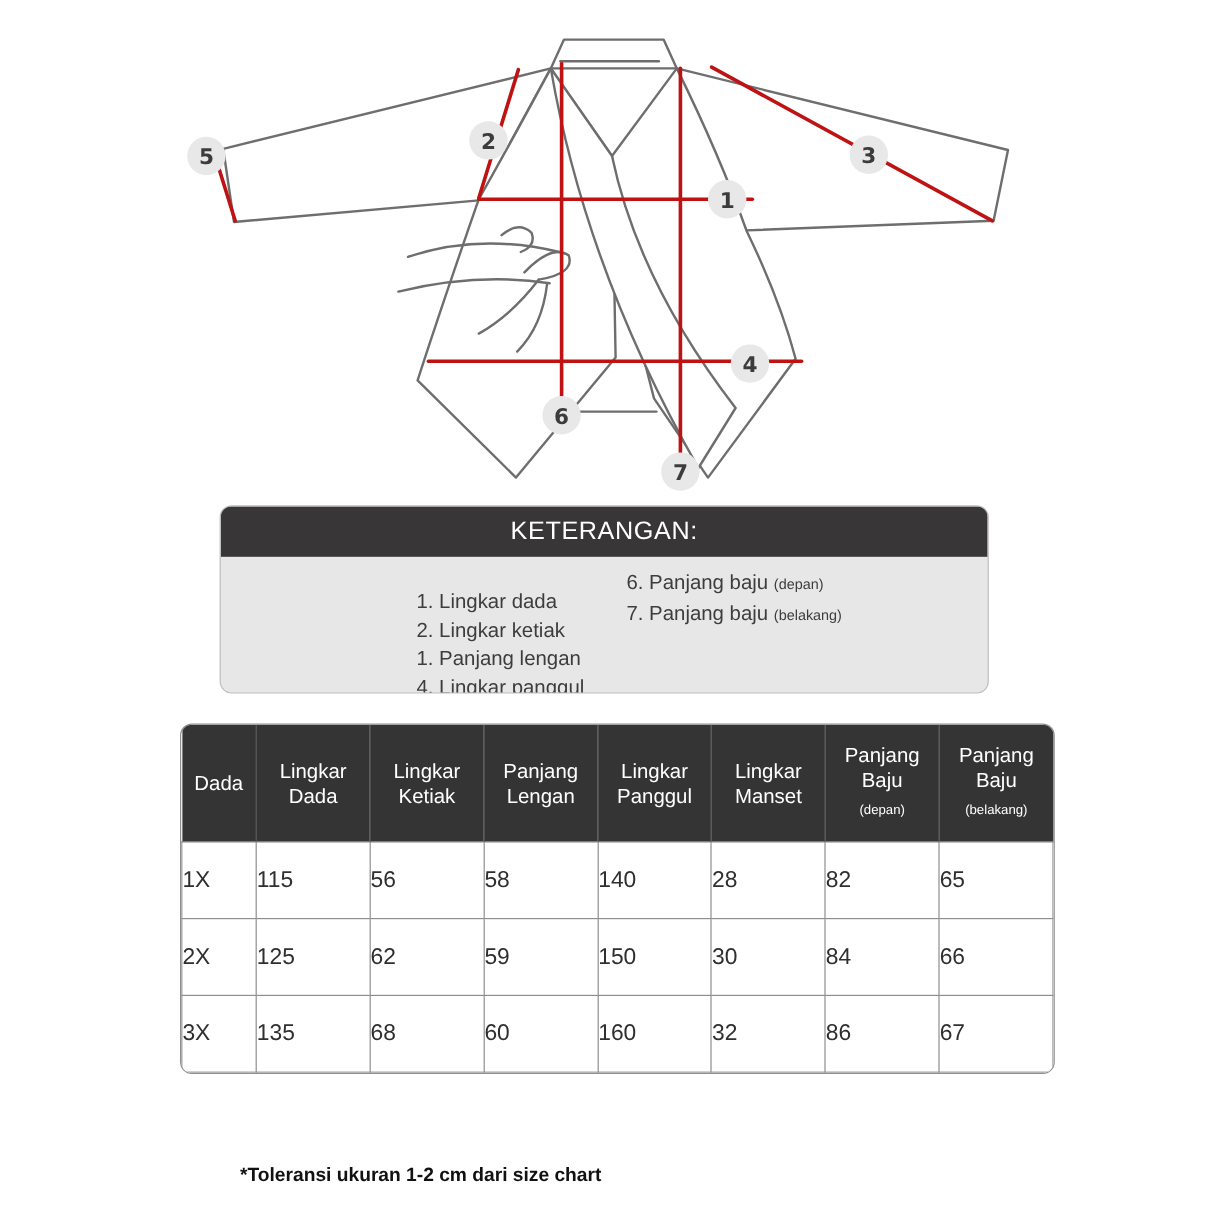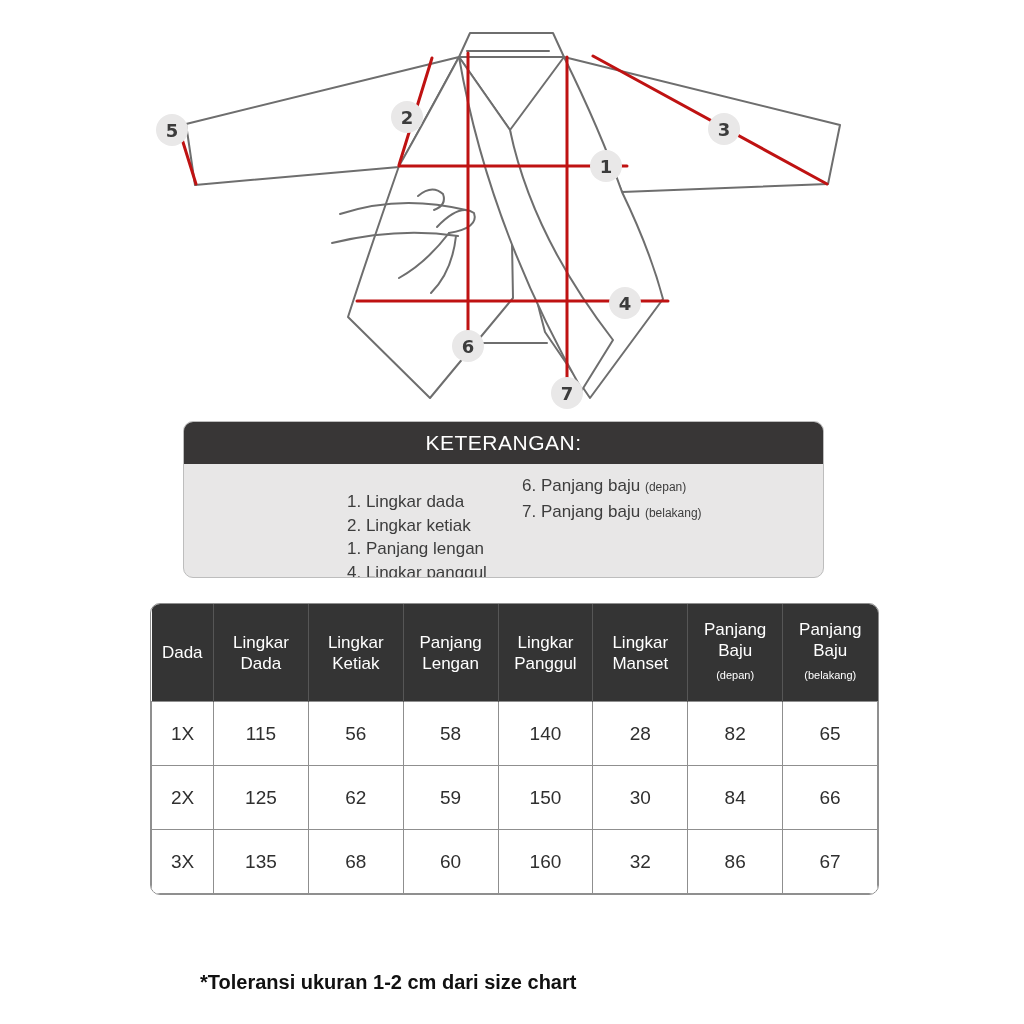--- a/index.html
+++ b/index.html
@@ -35,27 +35,27 @@
   }
   table.size-table { border-collapse:collapse; width:100%; table-layout:fixed; }
   .size-table thead th {
     background:#343434; color:#ffffff; font-weight:400; font-size:17px;
     line-height:21px; height:97px; vertical-align:middle; text-align:center;
     padding:0; border-right:1px solid #565656;
   }
   .size-table thead th:last-child { border-right:none; }
   .size-table th .hsub { font-size:11px; display:block; margin-top:4px; }
   .size-table tbody td {
-    border:1px solid #8f8f8f; height:63px; text-align:center;
+    border:1px solid #8f8f8f; height:63px; 
     font-size:19px; color:#2f2f2f; background:#ffffff; padding:0;
   }
   
   .footer-note {
     position:absolute; left:200px; top:971px; font-weight:bold;
-    font-size:20px; color:#111111; white-space:nowrap;
+    font-size:16px; color:#111111; white-space:nowrap;
   }
 </style>
 </head>
 <body>
 
 <svg class="diagram" viewBox="0 0 1024 418" width="1024" height="418" xmlns="http://www.w3.org/2000/svg">
 
   <g stroke="#6e6e6e" stroke-width="2" fill="#ffffff" stroke-linejoin="round" stroke-linecap="round">
 
     <path d="M459,57 L186,124 L195,185 L399,167 Z"></path>

